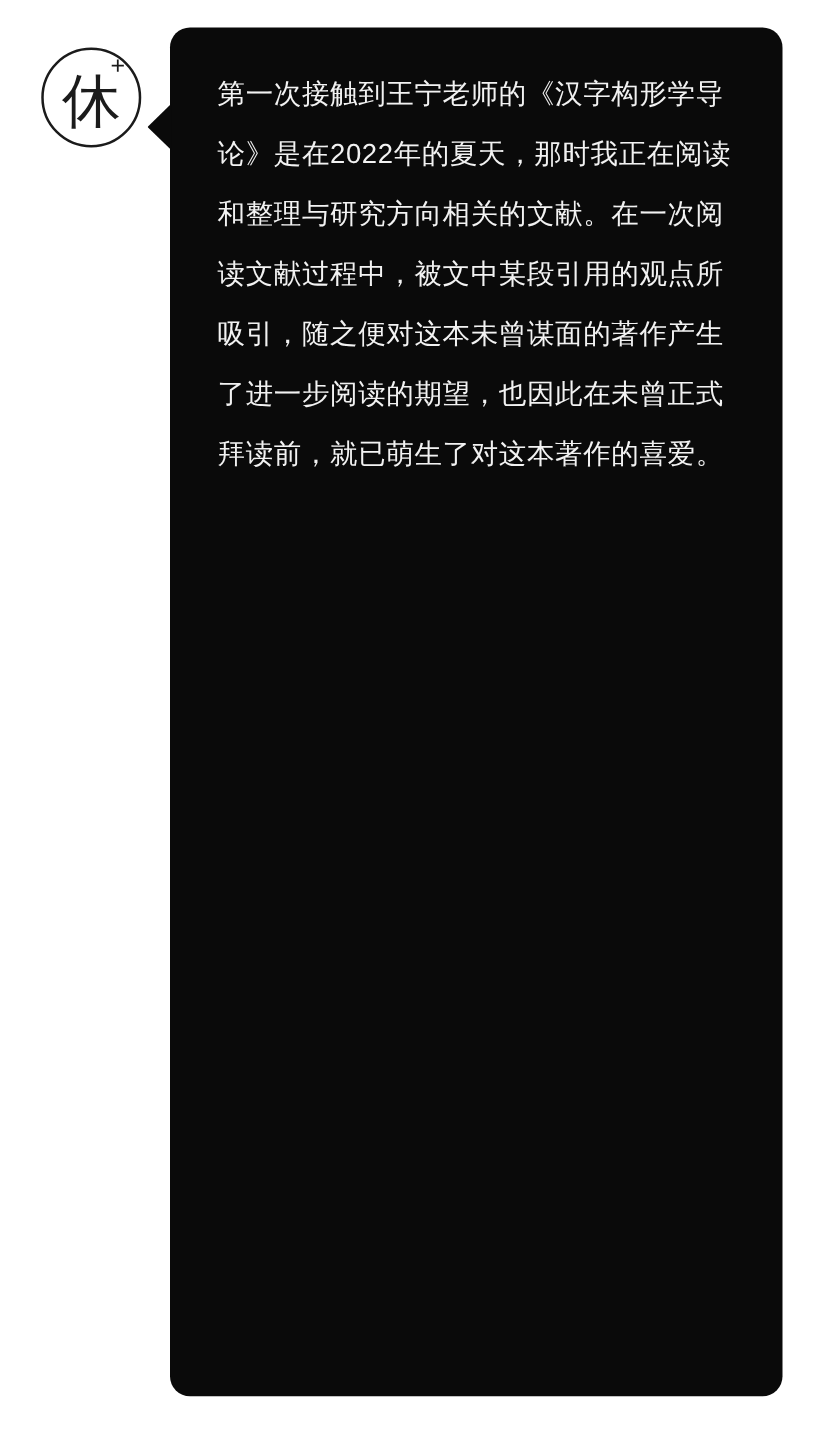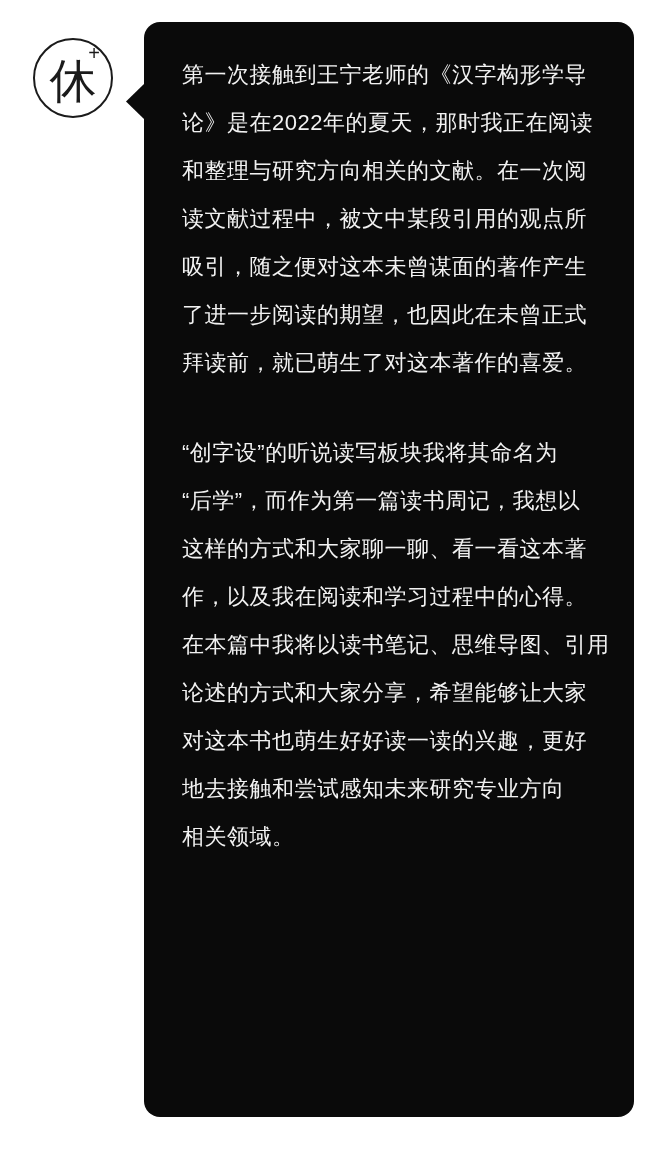--- a/index.html
+++ b/index.html
@@ -35,21 +35,21 @@
   .logo-plus{
     position:absolute;
     top:3px;right:11px;
     font-size:20px;
     font-weight:300;
     color:var(--logo-ink);
     line-height:1;
   }
   .bubble{
     position:absolute;
-    left:144px;top:22px;
+    left:136px;top:22px;
     width:490px;height:1095px;
     background:var(--bubble-bg);
     border-radius:16px;
     padding:29px 22px 0 38px;
   }
   .bubble-tail{
     position:absolute;
     left:-18px;top:61px;
     width:19px;height:37px;
     background:var(--bubble-bg);
@@ -78,24 +78,15 @@
 
   <div class="bubble">
     <div class="bubble-tail"></div>
     <p>第一次接触到王宁老师的《汉字构形学导
 论》是在2022年的夏天，那时我正在阅读
 和整理与研究方向相关的文献。在一次阅
 读文献过程中，被文中某段引用的观点所
 吸引，随之便对这本未曾谋面的著作产生
 了进一步阅读的期望，也因此在未曾正式
 拜读前，就已萌生了对这本著作的喜爱。</p>
-    <p>“创字设”的听说读写板块我将其命名为
-“后学”，而作为第一篇读书周记，我想以
-这样的方式和大家聊一聊、看一看这本著
-作，以及我在阅读和学习过程中的心得。
-在本篇中我将以读书笔记、思维导图、引用
-论述的方式和大家分享，希望能够让大家
-对这本书也萌生好好读一读的兴趣，更好
-地去接触和尝试感知未来研究专业方向
-相关领域。</p>
   </div>
 
 </div>
 
 </body></html>

